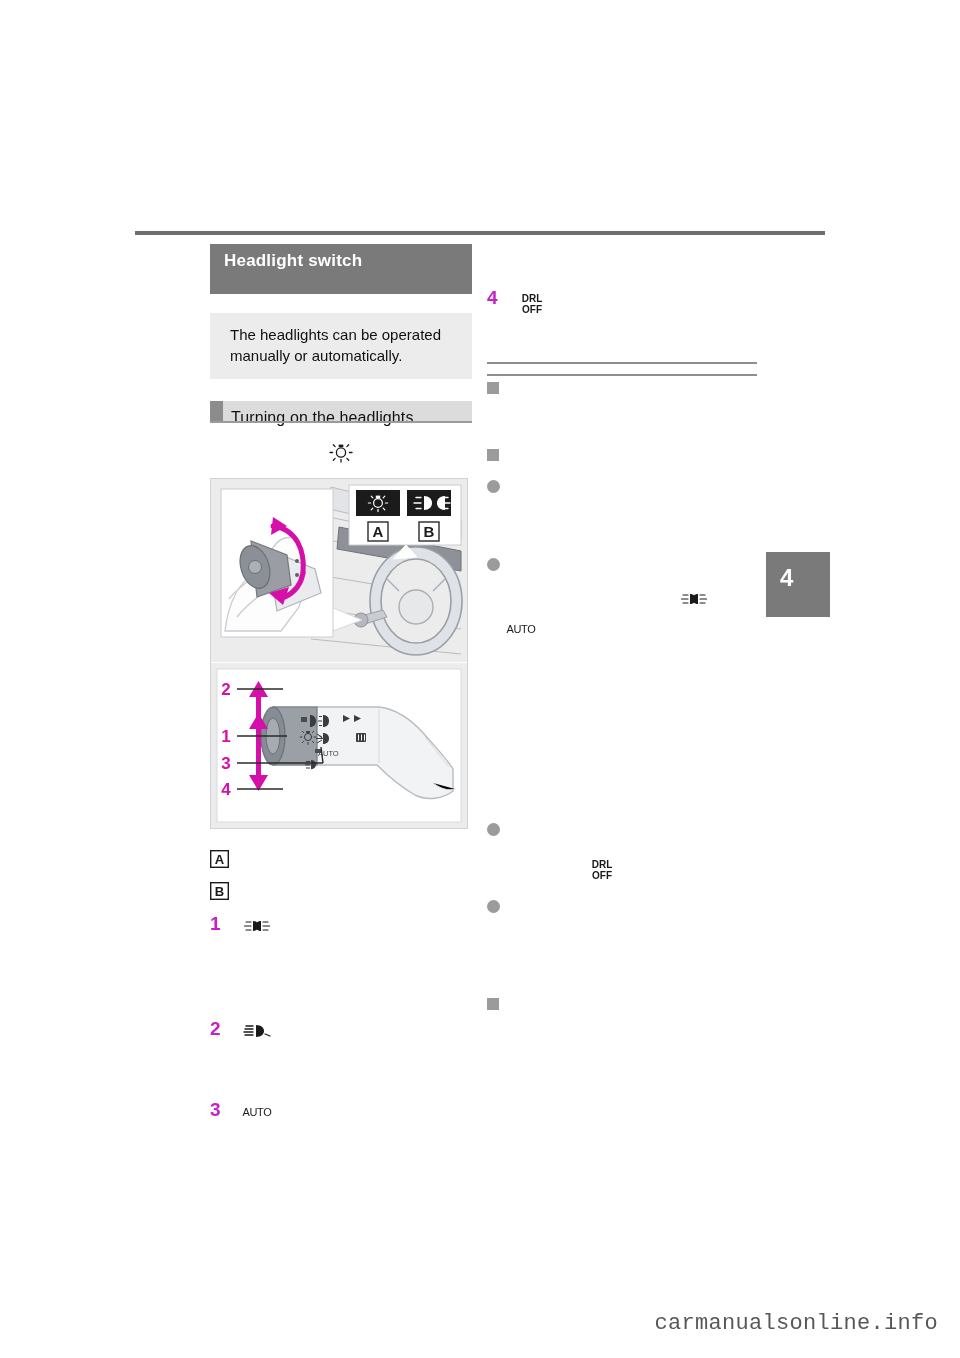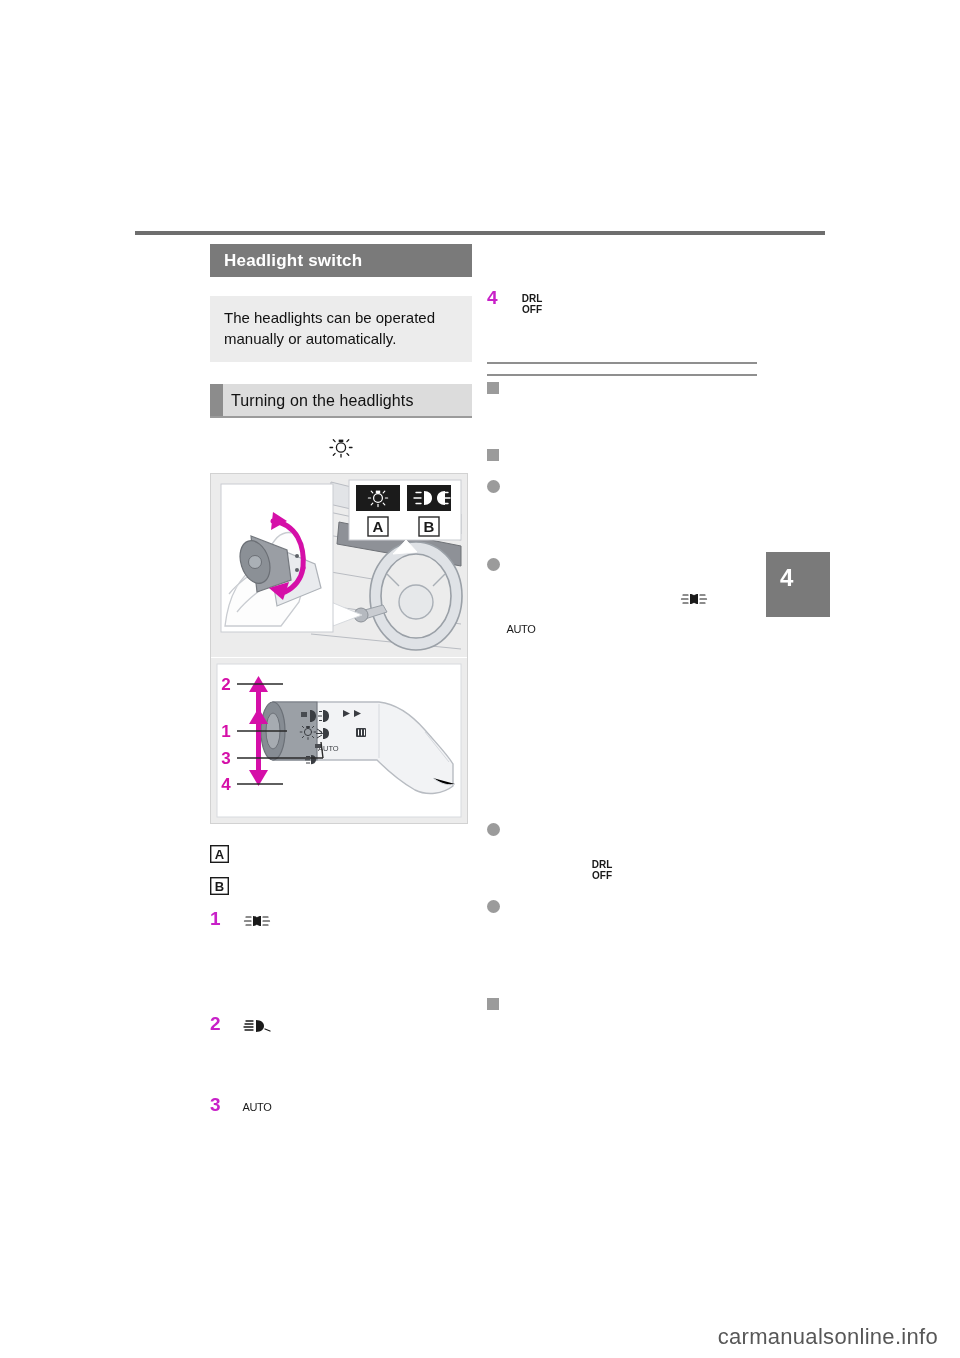--- a/index.html
+++ b/index.html
@@ -27,38 +27,38 @@
     font-family:"Liberation Sans", sans-serif;
   }
 
   
   .col-left{position:absolute;left:210px;top:244px;width:262px;}
   .col-right{position:absolute;left:487px;top:288px;width:270px;}
 
   
   .section-bar{
     background:#7a7a7a;color:#fff;
-    height:33px;line-height:33px;
+    height:50px;line-height:33px;
     padding:0 0 0 14px;
     font-size:17px;font-weight:700;letter-spacing:.2px;
     box-sizing:border-box;
   }
 
   
   .lead-box{
     margin-top:19px;
     background:#ececec;
-    padding:11px 14px 12px 14px;
+    padding:11px 14px 12px 20px;
     box-sizing:border-box;
     font-size:15px;line-height:1.42;color:#111;
   }
 
   
   .subhead{
-    margin-top:22px;height:34px;position:relative;
+    margin-top:22px;height:22px;position:relative;
     background:#dcdcdc;
     box-sizing:border-box;
   }
   .subhead::before{
     content:"";position:absolute;left:0;top:0;width:13px;height:100%;
     background:#8c8c8c;
   }
   .subhead::after{
     content:"";position:absolute;left:0;bottom:0;width:100%;height:2px;
     background:#9b9b9b;
@@ -115,23 +115,23 @@
   .bullet-rd .body{margin-left:20px;font-size:15px;line-height:1.4;}
 
   
   .rule-white{
     height:10px;background:#ffffff;border-top:2px solid #8f8f8f;border-bottom:2px solid #8f8f8f;
     margin-top:4px;
   }
 
   
   .watermark{
-    position:absolute;right:22px;bottom:8px;
+    position:absolute;right:22px;bottom:22px;
     color:#3a3a3a;font-size:22px;letter-spacing:.3px;
-    font-family:Liberation Sans, sans-serif;opacity:.85;
+    font-family:Liberation Mono, monospace;opacity:.85;
   }
 </style>
 </head>
 <body>
 
 <div class="page">
 
   <div class="top-rule"></div>
 
   <div class="chapter-tab">

